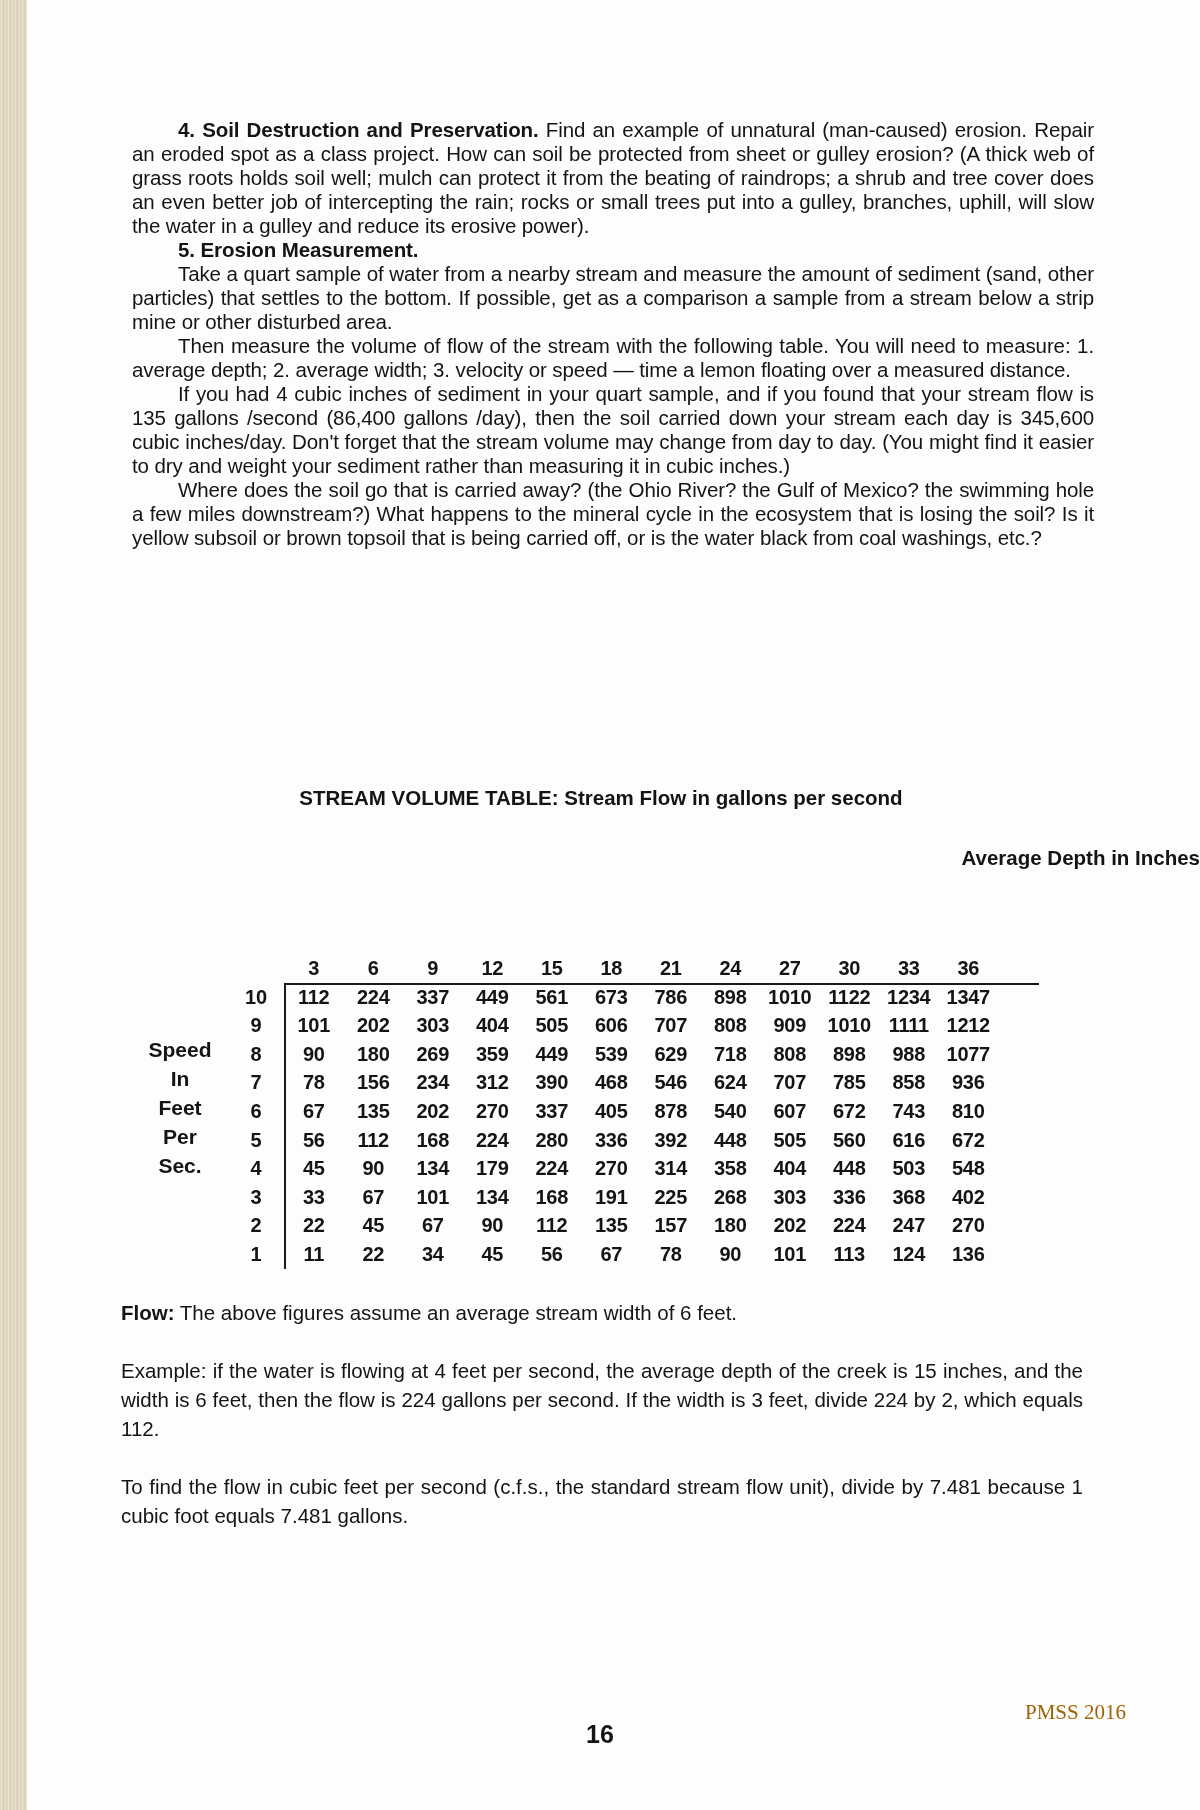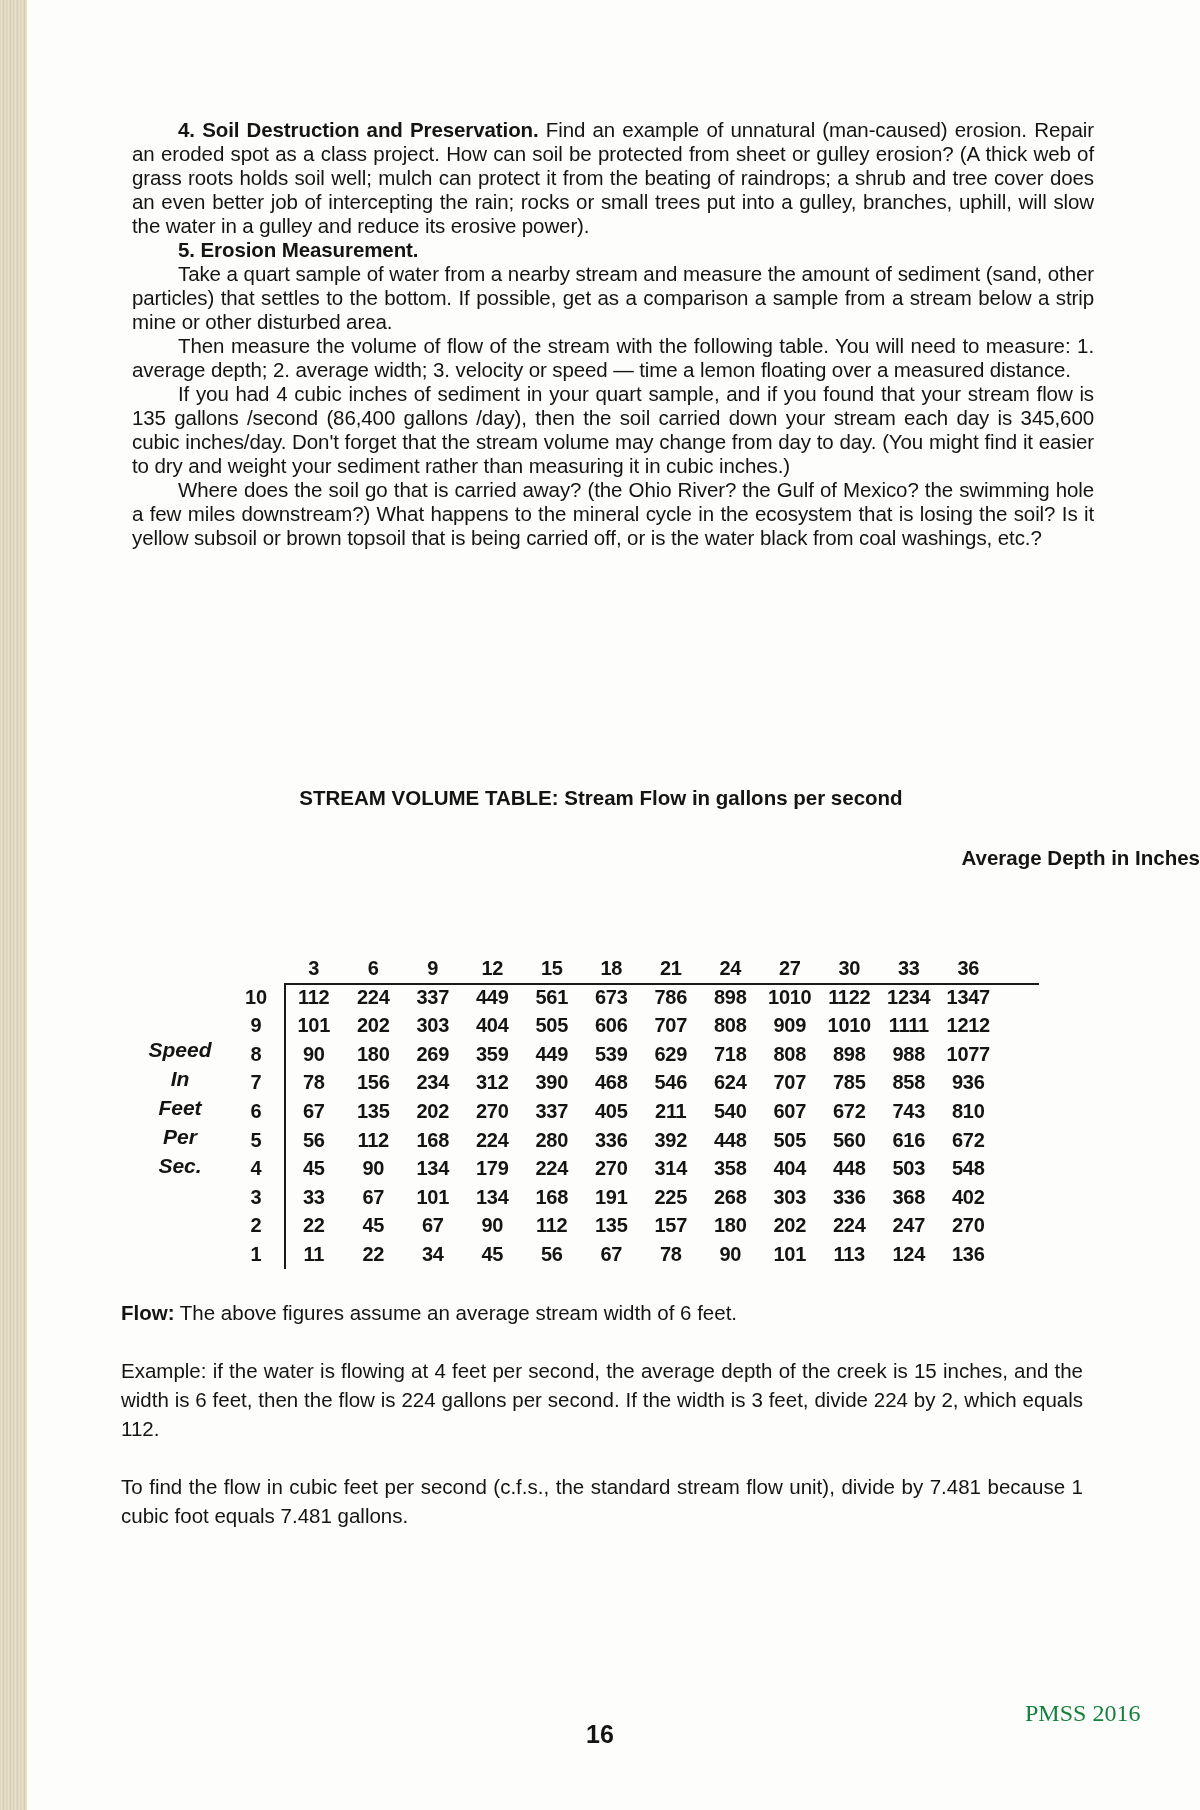--- a/index.html
+++ b/index.html
@@ -26,21 +26,21 @@
     text-align: center; font-weight: bold; font-size: 20.5px; padding-left: 1px;
   }
   .table-subtitle {
     position: absolute; left: 0; width: 1200px; top: 846px;
     text-align: right; font-weight: bold; font-size: 20.5px;
   }
   .axis-label {
     position: absolute; left: 130px; top: 1035px; width: 100px;
     text-align: center; font-weight: bold; font-size: 21px; line-height: 29px;
   }
-  .axis-label span { display: block; font-style: italic; }
+  .axis-label span { display: block; }
   .grid {
     position: absolute; left: 240px; top: 954px; width: 800px;
   }
   .hdr-row, .data-row { display: flex; height: 28.6px; line-height: 28.6px; font-size: 20px; font-weight: bold; }
   .rowlabel { width: 32px; text-align: center; padding-right: 12px; }
   .cells { display: flex; width: 752px; }
   .cell { width: 59.5px; text-align: center; letter-spacing: -0.3px; }
   .table-body {
     position: relative;
   }
@@ -57,21 +57,21 @@
   }
   .notes p { margin: 0 0 29px 0; text-align: justify; }
   .notes p b { font-weight: bold; }
   .page-number {
     position: absolute; left: 0; width: 1200px; top: 1720px;
     text-align: center; font-weight: bold; font-size: 25px;
   }
   .watermark {
     position: absolute; left: 1025px; top: 1700px;
     font-family: "Liberation Serif", "DejaVu Serif", serif;
-    font-size: 24px; color: #15803d;
+    font-size: 21px; color: #a16207;
   }
 </style>
 </head>
 <body>
 
 <div class="binding"></div>
 
 <div class="page">
   <p class="p indent"><b>4.</b> <b>Soil Destruction and Preservation.</b><span> Find an example of unnatural (man-caused) erosion. Repair an eroded spot as a class project. How can soil be protected from sheet or gulley erosion? (A thick web of grass roots holds soil well; mulch can protect it from the beating of raindrops; a shrub and tree cover does an even better job of intercepting the rain; rocks or small trees put into a gulley, branches, uphill, will slow the water in a gulley and reduce its erosive power).</span></p>
   <p class="p indent"><b>5.</b> <b>Erosion Measurement.</b></p>
@@ -182,21 +182,21 @@
       </div>
       <div class="data-row">
         <div class="rowlabel">6</div>
         <div class="cells">
           <div class="cell">67</div>
           <div class="cell">135</div>
           <div class="cell">202</div>
           <div class="cell">270</div>
           <div class="cell">337</div>
           <div class="cell">405</div>
-          <div class="cell">211</div>
+          <div class="cell">878</div>
           <div class="cell">540</div>
           <div class="cell">607</div>
           <div class="cell">672</div>
           <div class="cell">743</div>
           <div class="cell">810</div>
         </div>
       </div>
       <div class="data-row">
         <div class="rowlabel">5</div>
         <div class="cells">

